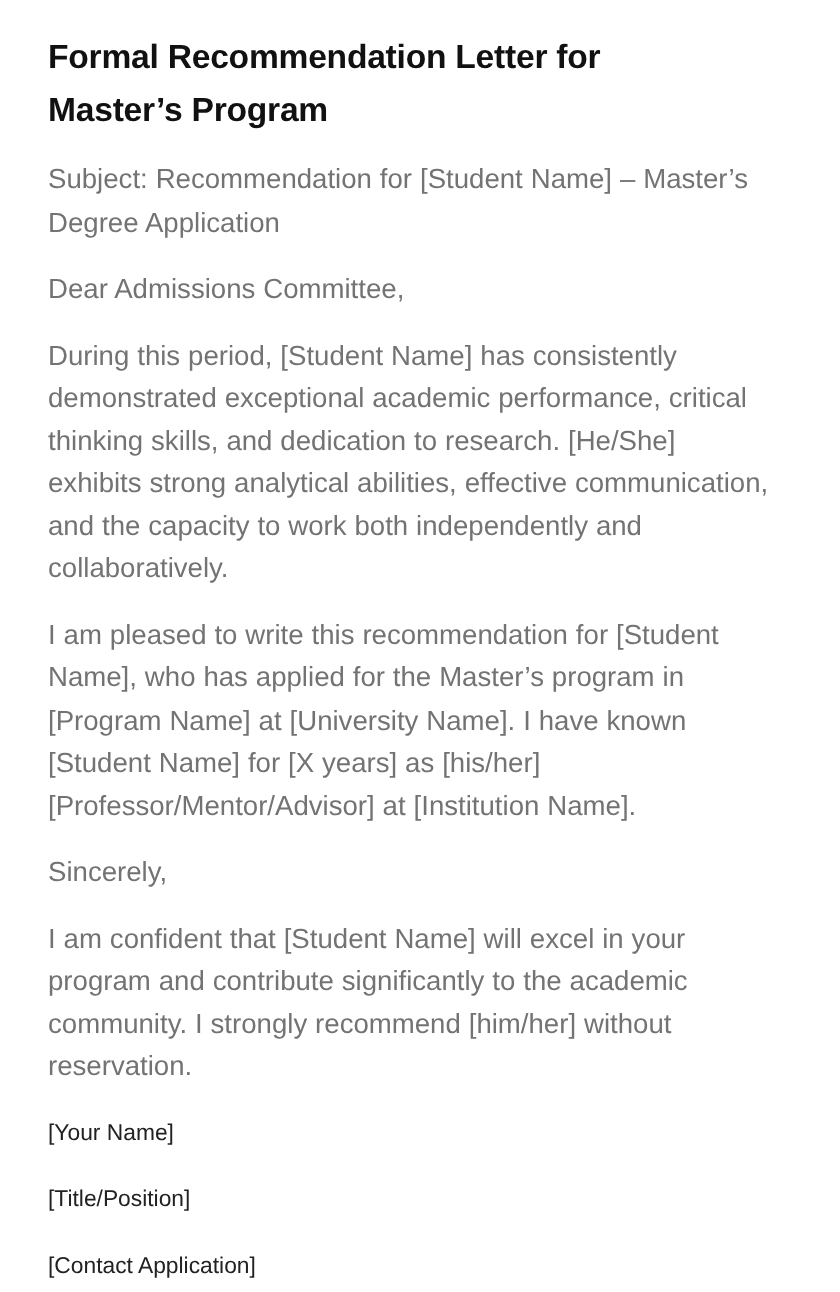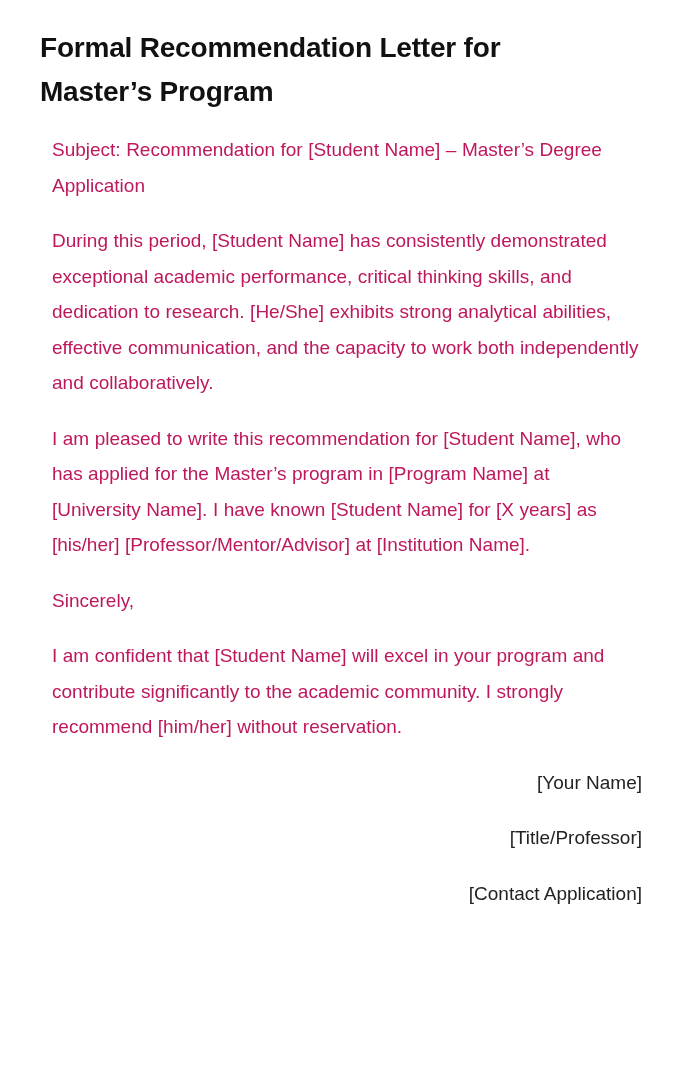--- a/index.html
+++ b/index.html
@@ -26,57 +26,57 @@
     margin: 0 0 18px 0;
     font-family: "Liberation Sans", sans-serif;
     font-size: 28px;
     line-height: 44px;
     font-weight: 700;
     letter-spacing: -0.2px;
     color: #111111;
     max-width: 560px;
   }
   .para {
-    margin: 0 0 20px 12px;
-    font-size: 19px;
+    margin: 0 0 20px 0;
+    font-size: 23px;
     line-height: 35.5px;
     font-weight: 400;
-    color: #be185d;
+    color: #737373;
     max-width: 612px;
     word-spacing: 0.2px;
   }
   .para:last-child {
     margin-bottom: 0;
   }
   .sign-line {
     margin: 0 0 20px 0;
     font-size: 19px;
     line-height: 35.5px;
     color: #222222;
-    text-align: right;
   }
 </style>
 </head>
 <body>
 
 <div class="page">
 
   <h1 class="doc-title">Formal Recommendation Letter for Master’s Program</h1>
 
   <p class="para">Subject: Recommendation for [Student Name] – Master’s Degree Application</p>
 
+  <p class="para">Dear Admissions Committee,</p>
 
   <p class="para">During this period, [Student Name] has consistently demonstrated exceptional academic performance, critical thinking skills, and dedication to research. [He/She] exhibits strong analytical abilities, effective communication, and the capacity to work both independently and collaboratively.</p>
 
   <p class="para">I am pleased to write this recommendation for [Student Name], who has applied for the Master’s program in [Program Name] at [University Name]. I have known [Student Name] for [X years] as [his/her] [Professor/Mentor/Advisor] at [Institution Name].</p>
 
   <p class="para">Sincerely,</p>
 
   <p class="para">I am confident that [Student Name] will excel in your program and contribute significantly to the academic community. I strongly recommend [him/her] without reservation.</p>
 
   <p class="sign-line">[Your Name]</p>
 
-  <p class="sign-line">[Title/Professor]</p>
+  <p class="sign-line">[Title/Position]</p>
 
 
   <p class="sign-line">[Contact Application]</p>
 
 </div>
 
 </body></html>

